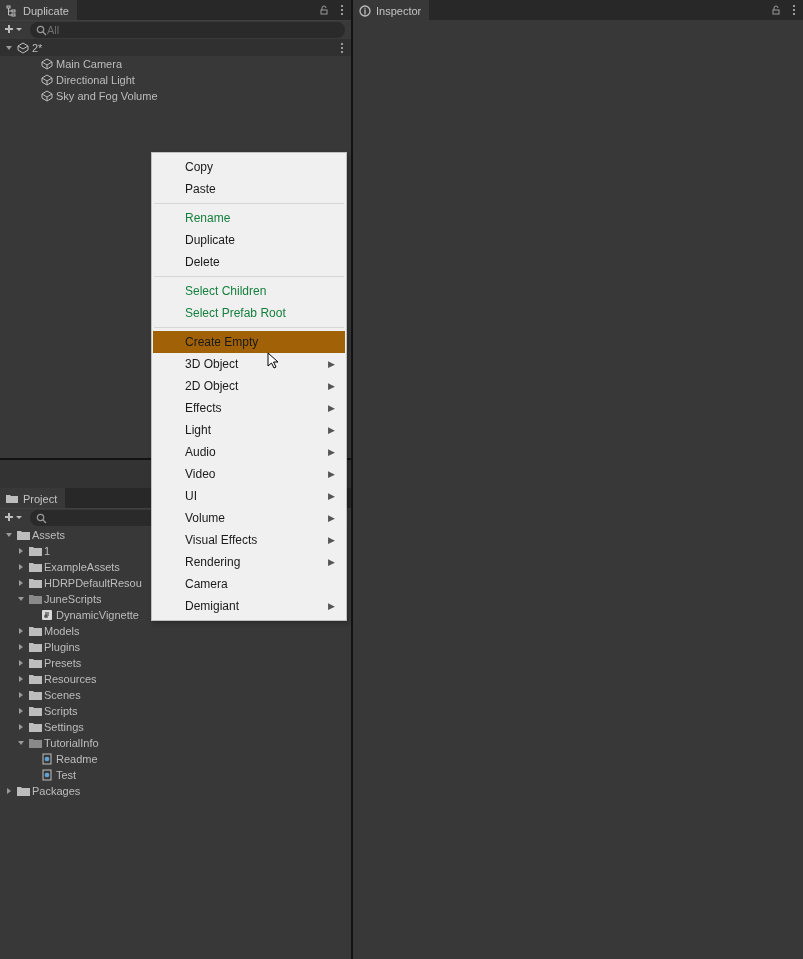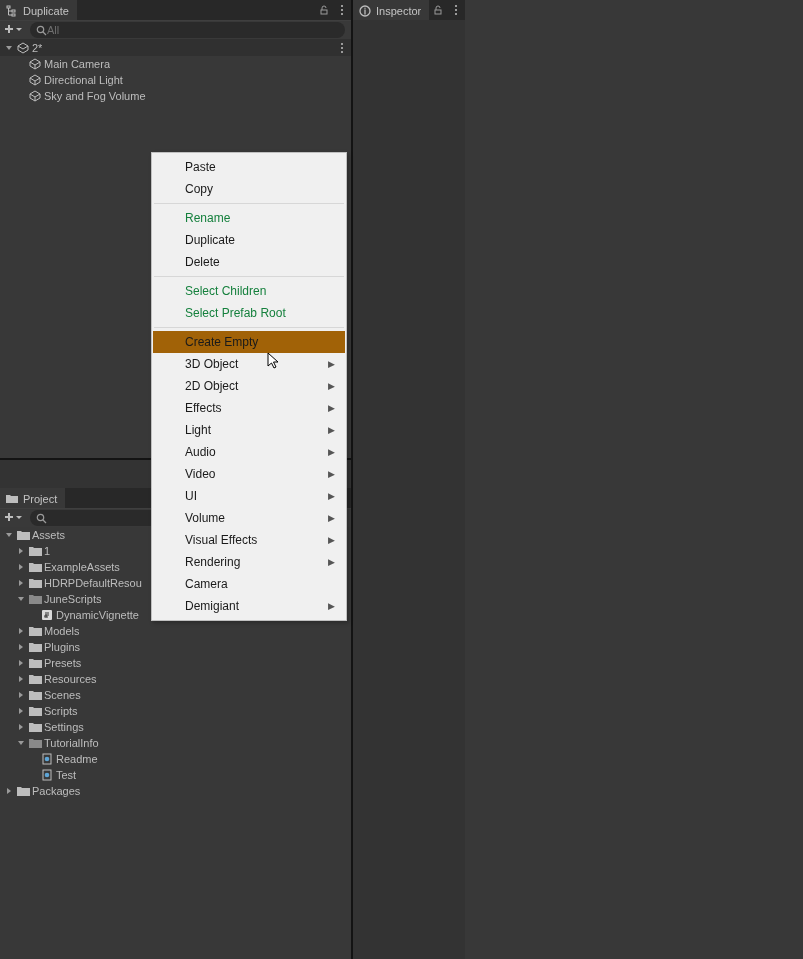--- a/index.html
+++ b/index.html
@@ -4,21 +4,21 @@
 <style>
   * { box-sizing: border-box; margin: 0; padding: 0; font-family: "Segoe UI", Arial, sans-serif; }
   body { background: #333333; color: #bdbdbd; font-size: 11px; width: 803px; height: 959px; overflow: hidden; position: relative; }
 
   .main-layout { display: flex; width: 100%; height: 100%; }
   .left-col { width: 353px; display: flex; flex-direction: column; border-right: 2px solid #131313; }
   .right-col { flex: 1; display: flex; flex-direction: column; }
 
   .hierarchy-pane { height: 460px; display: flex; flex-direction: column; border-bottom: 2px solid #131313; }
   .project-pane { flex: 1; display: flex; flex-direction: column; margin-top: 28px; }
-  .inspector-pane { flex: 1; display: flex; flex-direction: row; }
+  .inspector-pane { flex: 1; display: flex; flex-direction: column; }
 
   .tab-strip { height: 20px; background: #282828; display: flex; align-items: stretch; }
   .tab { background: #383838; color: #c4c4c4; padding: 2px 8px 0 6px; display: flex; align-items: center; gap: 5px; font-size: 11px; }
   .tab svg { flex-shrink: 0; }
   .tab-strip-spacer { flex: 1; }
   .tab-strip-btn { width: 18px; display: flex; align-items: center; justify-content: center; color: #9a9a9a; }
 
   .toolbar { height: 19px; background: #393939; display: flex; align-items: center; padding: 0 2px; gap: 2px; border-top: 1px solid #3f3f3f; }
   .tb-btn { width: 22px; height: 17px; display: flex; align-items: center; justify-content: center; color: #bdbdbd; }
   .search-box { flex: 1; height: 16px; background: #2a2a2a; border-radius: 8px; display: flex; align-items: center; padding: 0 6px; margin-left: 4px; margin-right: 4px; }
@@ -30,21 +30,21 @@
 
   .row { height: 16px; display: flex; align-items: center; padding-left: 4px; gap: 2px; }
   .row.scene { background: #303030; height: 17px; }
   .row .foldout { width: 10px; height: 10px; display: flex; align-items: center; justify-content: center; color: #9a9a9a; }
   .row .icon { width: 14px; height: 14px; display: flex; align-items: center; justify-content: center; color: #bdbdbd; flex-shrink: 0; }
   .row .label { font-size: 11px; white-space: nowrap; overflow: hidden; }
   .row .row-end { margin-left: auto; }
   .indent-0 { padding-left: 4px; }
   .indent-1 { padding-left: 16px; }
   .indent-2 { padding-left: 28px; }
-  .indent-3 { padding-left: 28px; }
+  .indent-3 { padding-left: 40px; }
 
   
   .context-menu {
     position: absolute;
     left: 151px;
     top: 152px;
     width: 196px;
     background: #f0f0f0;
     border: 1px solid #c0c0c0;
     box-shadow: 2px 2px 4px rgba(0,0,0,0.25);
@@ -436,24 +436,24 @@
             </div>
         </div>
       </div>
       <div class="pane-body"></div>
     </div>
   </div>
 </div>
 
 <div class="context-menu" id="cm">
     <div class="cm-item">
+      <span>Copy</span>
+    </div>
+    <div class="cm-item">
       <span>Paste</span>
-    </div>
-    <div class="cm-item">
-      <span>Copy</span>
     </div>
     <div class="cm-sep"></div>
     <div class="cm-item disabled">
       <span>Rename</span>
     </div>
     <div class="cm-item">
       <span>Duplicate</span>
     </div>
     <div class="cm-item">
       <span>Delete</span>

